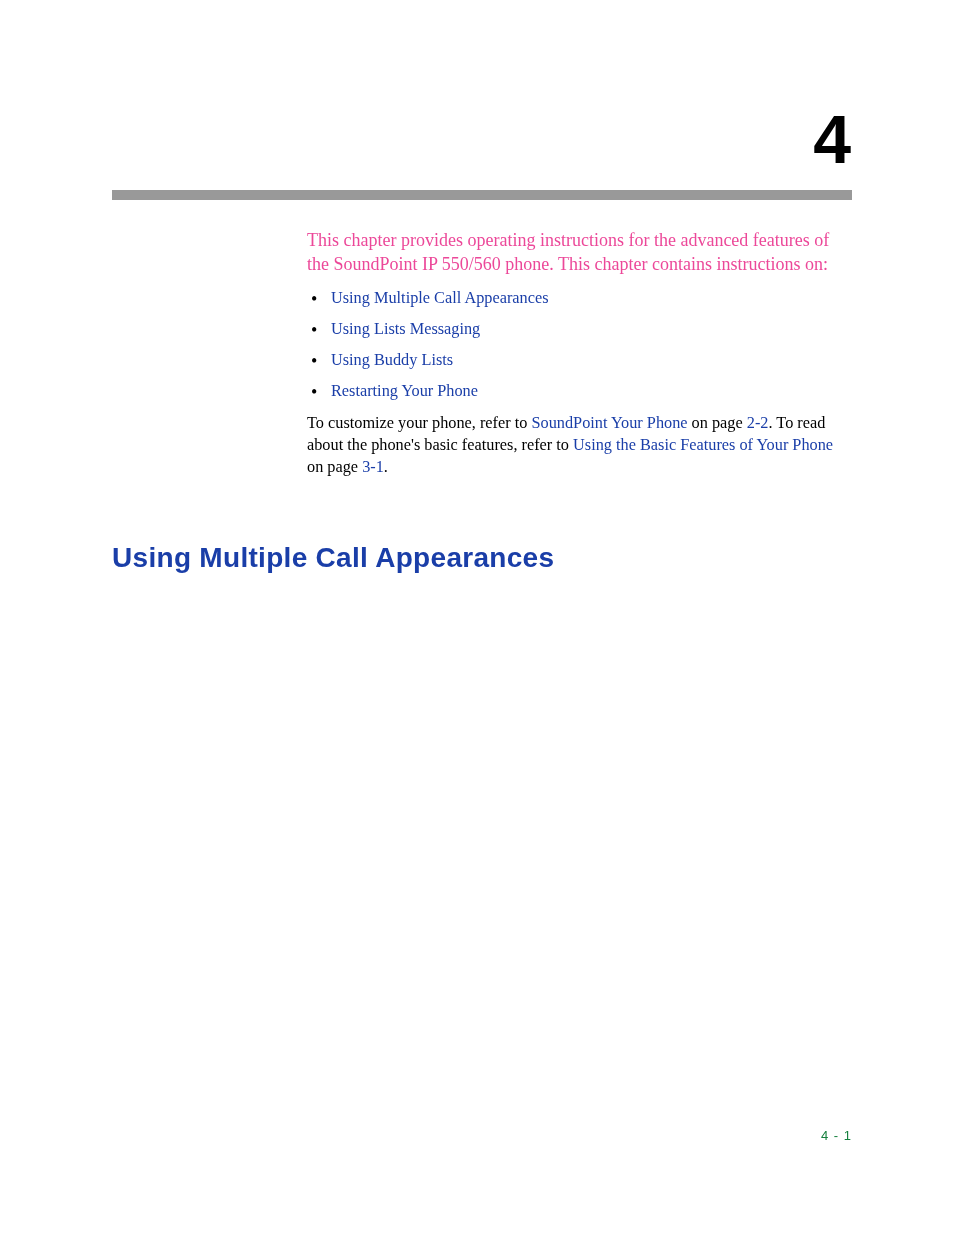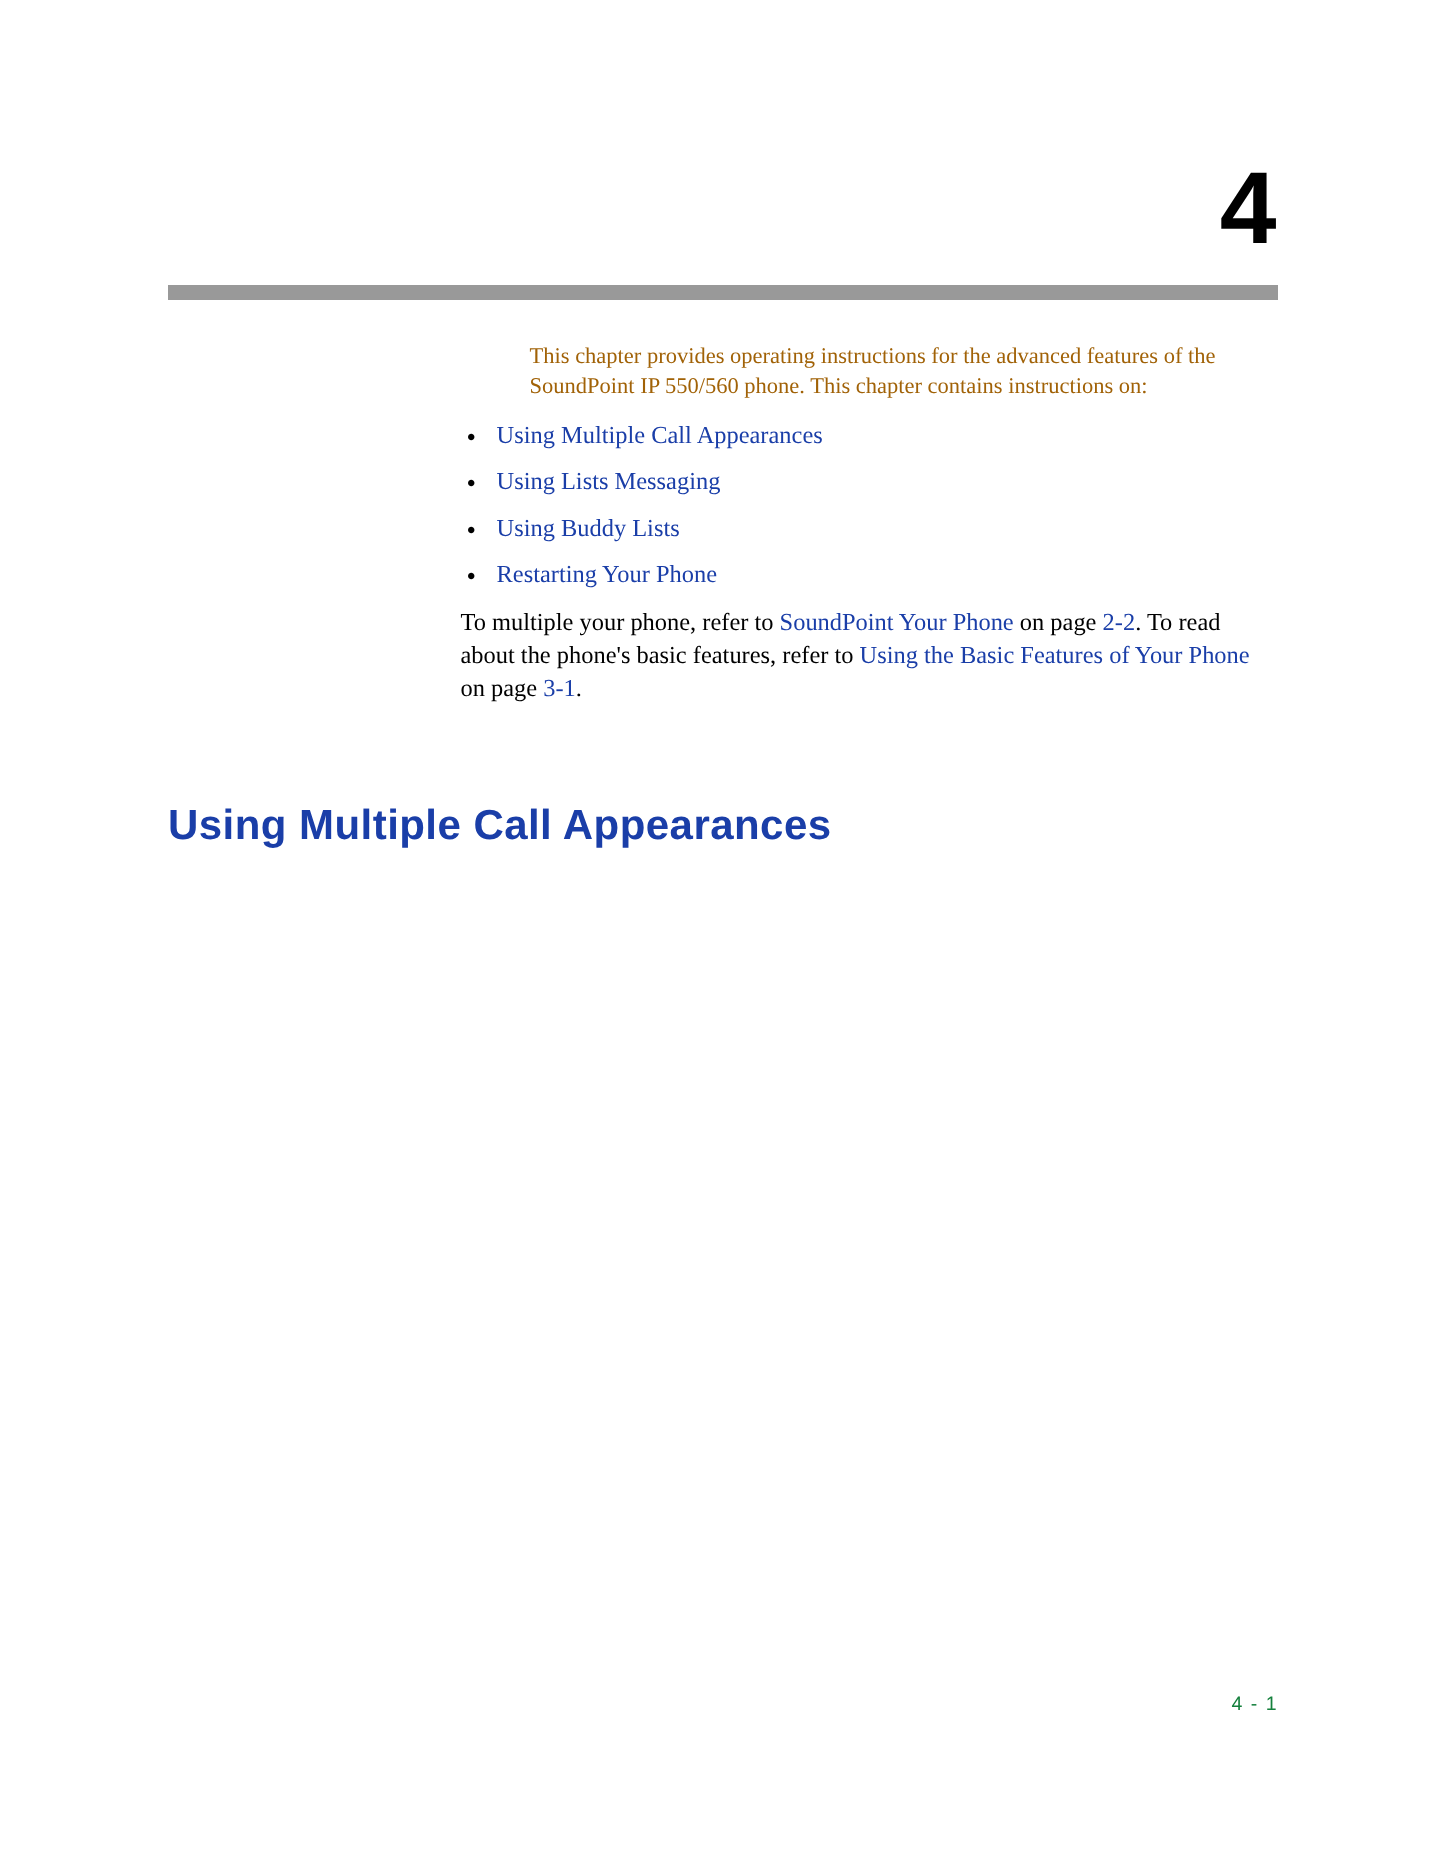--- a/index.html
+++ b/index.html
@@ -39,25 +39,24 @@
       color: #000000;
       line-height: 1.3;
       margin-bottom: 130px;
       letter-spacing: 0.5px;
     }
     .body-content {
       margin-left: 195px;
     }
     .intro-para {
       font-family: 'Palatino Linotype', 'Book Antiqua', Georgia, serif;
-      font-size: 15px;
+      font-size: 18px;
       line-height: 1.35;
-      color: #a16207;
+      color: #ec4899;
       margin-bottom: 10px;
-      margin-left: 46px;
     }
     .bullet-list {
       list-style: none;
       padding: 0;
       margin: 0 0 10px 0;
     }
     .bullet-item {
       font-family: 'Palatino Linotype', 'Book Antiqua', Georgia, serif;
       font-size: 16.3px;
       line-height: 1.35;
@@ -120,21 +119,21 @@
       </li>
       <li class="bullet-item">
         <span class="link">Using Buddy Lists</span>
       </li>
       <li class="bullet-item">
         <span class="link">Restarting Your Phone</span>
       </li>
     </ul>
 
     <p class="para">
-      <span>To multiple your phone, refer to </span><span class="link">SoundPoint Your Phone</span><span> on page </span><span class="link">2-2</span><span>. To read about the phone's basic features, refer to </span><span class="link">Using the Basic Features of Your Phone</span><span> on page </span><span class="link">3-1</span><span>.</span>
+      <span>To customize your phone, refer to </span><span class="link">SoundPoint Your Phone</span><span> on page </span><span class="link">2-2</span><span>. To read about the phone's basic features, refer to </span><span class="link">Using the Basic Features of Your Phone</span><span> on page </span><span class="link">3-1</span><span>.</span>
     </p>
 
   </div>
 
   <h2 class="section-heading">Using Multiple Call Appearances</h2>
 
 </div>
 
 <div class="page-number">4 - 1</div>
 

